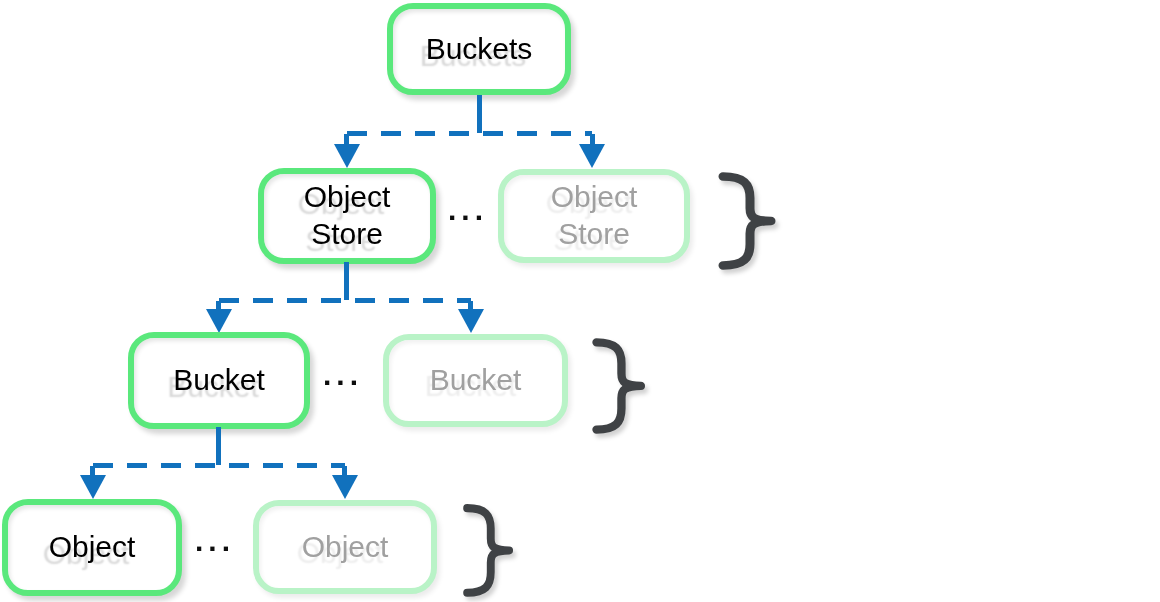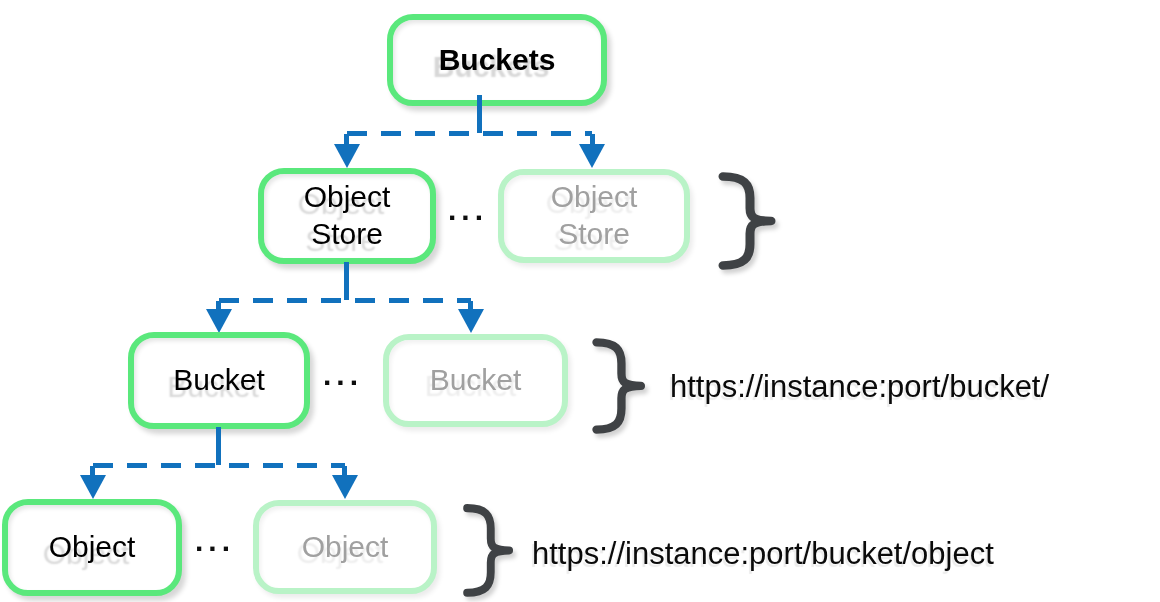--- a/index.html
+++ b/index.html
@@ -23,21 +23,21 @@
     font-size:30px;color:#000;line-height:1.23;
     box-shadow:4px 5px 5px rgba(0,0,0,0.16), inset 2px 3px 4px rgba(0,0,0,0.10);
     text-shadow:-6px 7px 2px rgba(0,0,0,0.16);
   }
   .node.faded{
     border-color:var(--green-faded);
     color:var(--gray-text);
     box-shadow:3px 4px 5px rgba(0,0,0,0.08), inset 2px 3px 4px rgba(0,0,0,0.06);
     text-shadow:-5px 6px 2px rgba(0,0,0,0.08);
   }
-  .n-buckets      {left:387px;top:14px;  width:220px;height:92px;font-weight:bold;}
+  .n-buckets      {left:387px;top:3px;  width:184px;height:92px;}
   .n-os           {left:258px;top:168px;width:178px;height:96px;}
   .n-os-ghost     {left:498px;top:169px;width:192px;height:94px;}
   .n-bucket       {left:128px;top:332px;width:182px;height:97px;}
   .n-bucket-ghost {left:383px;top:334px;width:185px;height:93px;}
   .n-object       {left:2px;  top:499px;width:180px;height:97px;}
   .n-object-ghost {left:253px;top:500px;width:184px;height:94px;}
   .node .lbl{display:block;max-width:150px;}
   
   .stub{position:absolute;width:5px;background:var(--blue);}
   .s1{left:477px;top:95px; height:38px;}
@@ -124,36 +124,34 @@
   </div>
   <div class="dots d2">...</div>
   <div class="node faded n-bucket-ghost">
     <span class="lbl">Bucket</span>
   </div>
   <div class="brace b2">
     <svg viewBox="0 0 80 110" preserveAspectRatio="none" aria-hidden="true">
       <path d="M7 8 C28 8 34 16 34 31 L34 42 C34 52 38 55 55 55.5 C38 56 34 59 34 69 L34 80 C34 95 28 103 7 103"></path>
     </svg>
   </div>
-  <div class="url u2">https://instance:port/bucket/</div>
 
   <div class="stub s3"></div>
   <div class="dash-h h3"></div>
   <div class="dash-v v3a"></div>
   <div class="dash-v v3b"></div>
   <div class="arrow a3a"></div>
   <div class="arrow a3b"></div>
 
   <div class="node n-object">
     <span class="lbl">Object</span>
   </div>
   <div class="dots d3">...</div>
   <div class="node faded n-object-ghost">
     <span class="lbl">Object</span>
   </div>
   <div class="brace b3">
     <svg viewBox="0 0 80 110" preserveAspectRatio="none" aria-hidden="true">
       <path d="M7 8 C28 8 34 16 34 31 L34 42 C34 52 38 55 55 55.5 C38 56 34 59 34 69 L34 80 C34 95 28 103 7 103"></path>
     </svg>
   </div>
-  <div class="url u3">https://instance:port/bucket/object</div>
 
 </div>
 
 </body></html>

